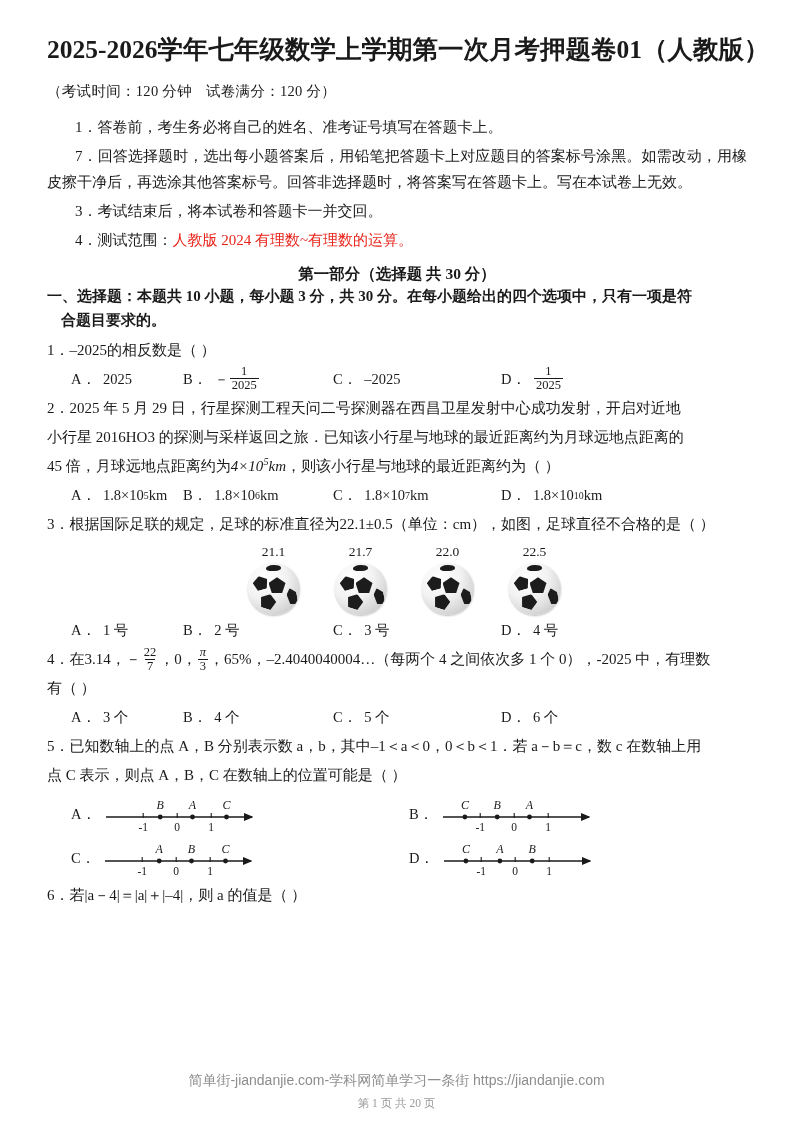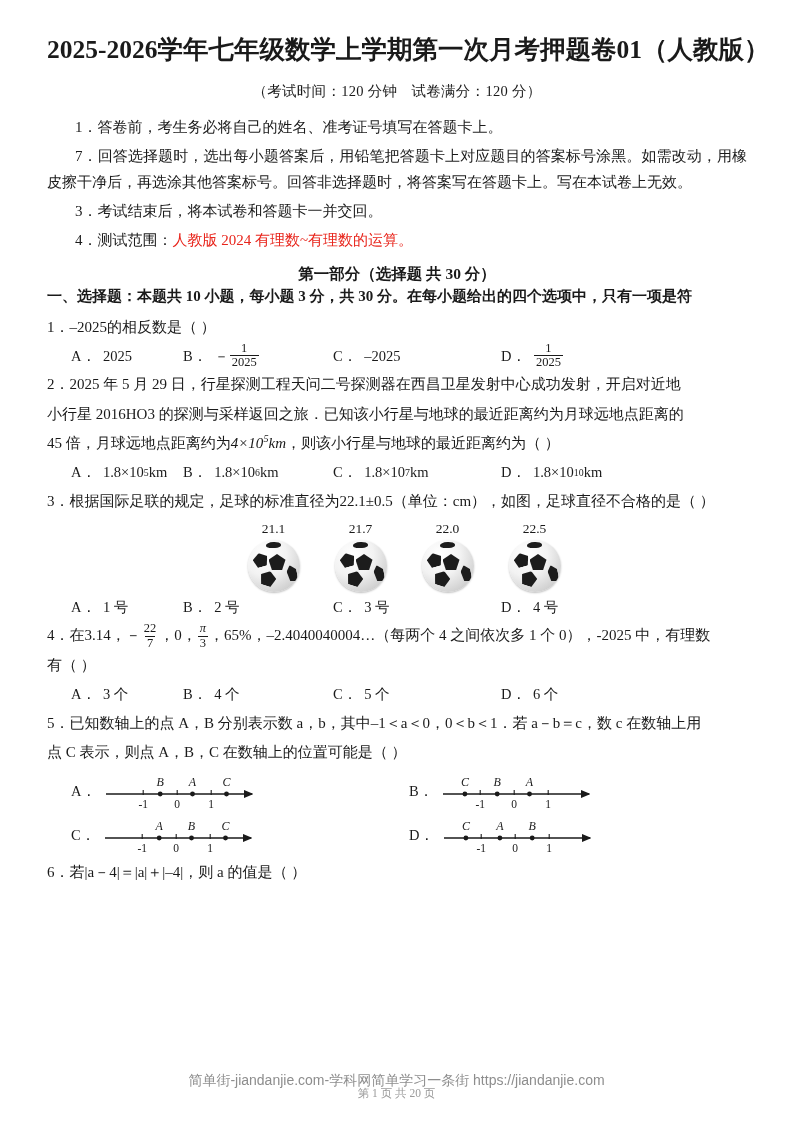--- a/index.html
+++ b/index.html
@@ -33,21 +33,20 @@
   .doc-title {
     font-size: 25.5px;
     font-weight: bold;
     text-align: center;
     letter-spacing: 0px;
     line-height: 1.25;
     white-space: nowrap;
     margin-bottom: 16px;
   }
   .subtitle {
-    text-align: center;
     font-size: 14.5px;
     margin-bottom: 13px;
     letter-spacing: 0.3px;
   }
   .subtitle .gap { display:inline-block; width: 14px; }
 
   
   .notice-head {
     font-size: 15px;
     font-weight: bold;
@@ -208,21 +207,21 @@
   
   .footer-wrap {
     position: absolute;
     left: 0;
     top: 1072px;
     width: 793px;
     text-align: center;
   }
   .pagenum {
     position: absolute;
-    left: 0; top: 14px;
+    left: 0; top: 24px;
     width: 793px;
     text-align: center;
     font-size: 11.5px;
     color: #9a9a9a;
   }
   .watermark {
     position: relative;
     font-family: "Liberation Sans", sans-serif;
     font-size: 14px;
     color: #8d8d8d;
@@ -243,20 +242,21 @@
 
   <div class="notice-item">1．答卷前，考生务必将自己的姓名、准考证号填写在答题卡上。</div>
   <div class="notice-item">7．回答选择题时，选出每小题答案后，用铅笔把答题卡上对应题目的答案标号涂黑。如需改动，用橡皮擦干净后，再选涂其他答案标号。回答非选择题时，将答案写在答题卡上。写在本试卷上无效。</div>
   <div class="notice-item">3．考试结束后，将本试卷和答题卡一并交回。</div>
   <div class="notice-item"><span>4．测试范围：</span><span class="red">人教版 2024 有理数~有理数的运算。</span></div>
 
   <div class="part-heading">第一部分（选择题 共 30 分）</div>
 
   <div class="section-intro">
     <span>一、选择题：本题共 10 小题，每小题 3 分，共 30 分。在每小题给出的四个选项中，只有一项是符</span>
+    <span class="sub">合题目要求的。</span>
   </div>
 
   <div class="q">
     <span>1．</span><span>–2025的相反数是（  ）</span>
   </div>
   <div class="options">
     <span class="opt opt-w1">
       <span class="opt-lbl">A．</span>
           <span>2025</span>
     </span>

